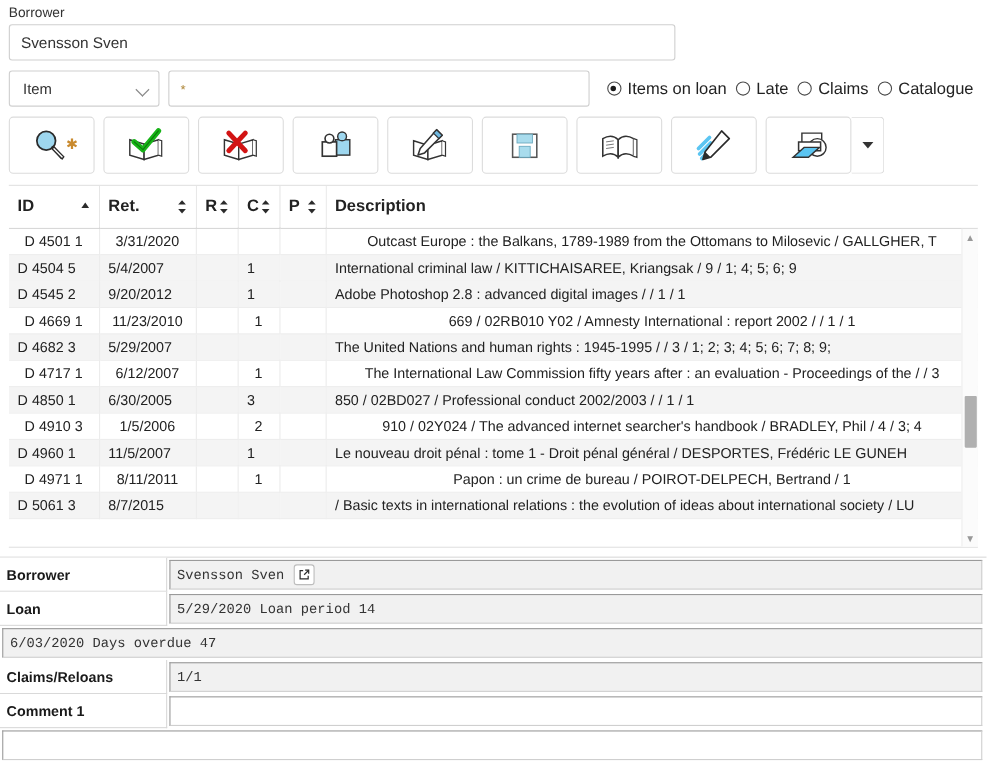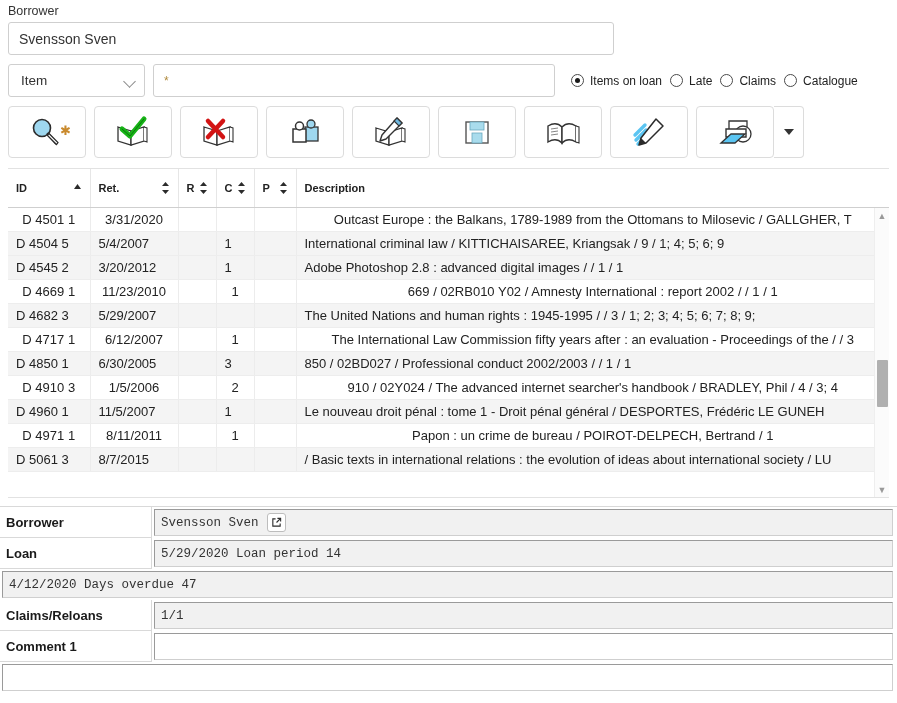--- a/index.html
+++ b/index.html
@@ -90,21 +90,21 @@
     border: 1.5px solid #4a4a4a;
     background: #fff;
     display: inline-block; position: relative;
     flex: none;
   }
   .radio-dot.on::after {
     content: ""; position: absolute;
     left: 2.5px; top: 2.5px; width: 5px; height: 5px;
     border-radius: 50%; background: #1a1a1a;
   }
-  .radio-label { font-size: 12px; color: #222; margin-left: 6px; }
+  .radio-label { font-size: 15px; color: #222; margin-left: 6px; }
 
   
   .toolbar {
     display: flex; align-items: center;
     margin: 9px 8px 0 8px;
     gap: 8px;
   }
   .tbtn {
     width: 78px; height: 52px;
     border: 1px solid #dcdcdc;
@@ -145,21 +145,21 @@
     border-left: none; border-right: none;
     display: flex; flex-direction: column;
     position: relative;
     overflow: hidden;
   }
   table.grid { border-collapse: collapse; width: 100%; table-layout: fixed; }
   table.grid th {
     background: #fff;
     border-bottom: 1px solid #cfcfcf;
     border-right: 1px solid #e6e6e6;
-    font-size: 11px; font-weight: bold; color: #222;
+    font-size: 15px; font-weight: bold; color: #222;
     text-align: left;
     padding: 9px 8px;
     height: 38px;
     position: relative;
     white-space: nowrap;
     cursor: pointer;
   }
   table.grid th:last-child { border-right: none; }
   .sort-ic {
     position: absolute; right: 8px; top: 50%;
@@ -432,21 +432,21 @@
           <tr class="odd">
             <td>D 4504 5</td>
             <td>5/4/2007</td>
             <td></td>
             <td>1</td>
             <td></td>
             <td>International criminal law / KITTICHAISAREE, Kriangsak / 9 / 1; 4; 5; 6; 9</td>
           </tr>
           <tr class="odd">
             <td>D 4545 2</td>
-            <td>3/20/2012</td>
+            <td>9/20/2012</td>
             <td></td>
             <td>1</td>
             <td></td>
             <td>Adobe Photoshop 2.8 : advanced digital images / / 1 / 1</td>
           </tr>
           <tr class="even">
             <td>D 4669 1</td>
             <td>11/23/2010</td>
             <td></td>
             <td>1</td>
@@ -535,21 +535,21 @@
       </div>
     </div>
     <div class="drow">
       <div class="dlabel">Loan</div>
       <div class="dval">
         <span>5/29/2020 Loan period 14</span>
       </div>
     </div>
     <div class="drow">
       <div class="dval">
-        <span>4/12/2020 Days overdue 47</span>
+        <span>6/03/2020 Days overdue 47</span>
       </div>
     </div>
     <div class="drow">
       <div class="dlabel">Claims/Reloans</div>
       <div class="dval">
         <span>1/1</span>
       </div>
     </div>
     <div class="drow">
       <div class="dlabel">Comment 1</div>

